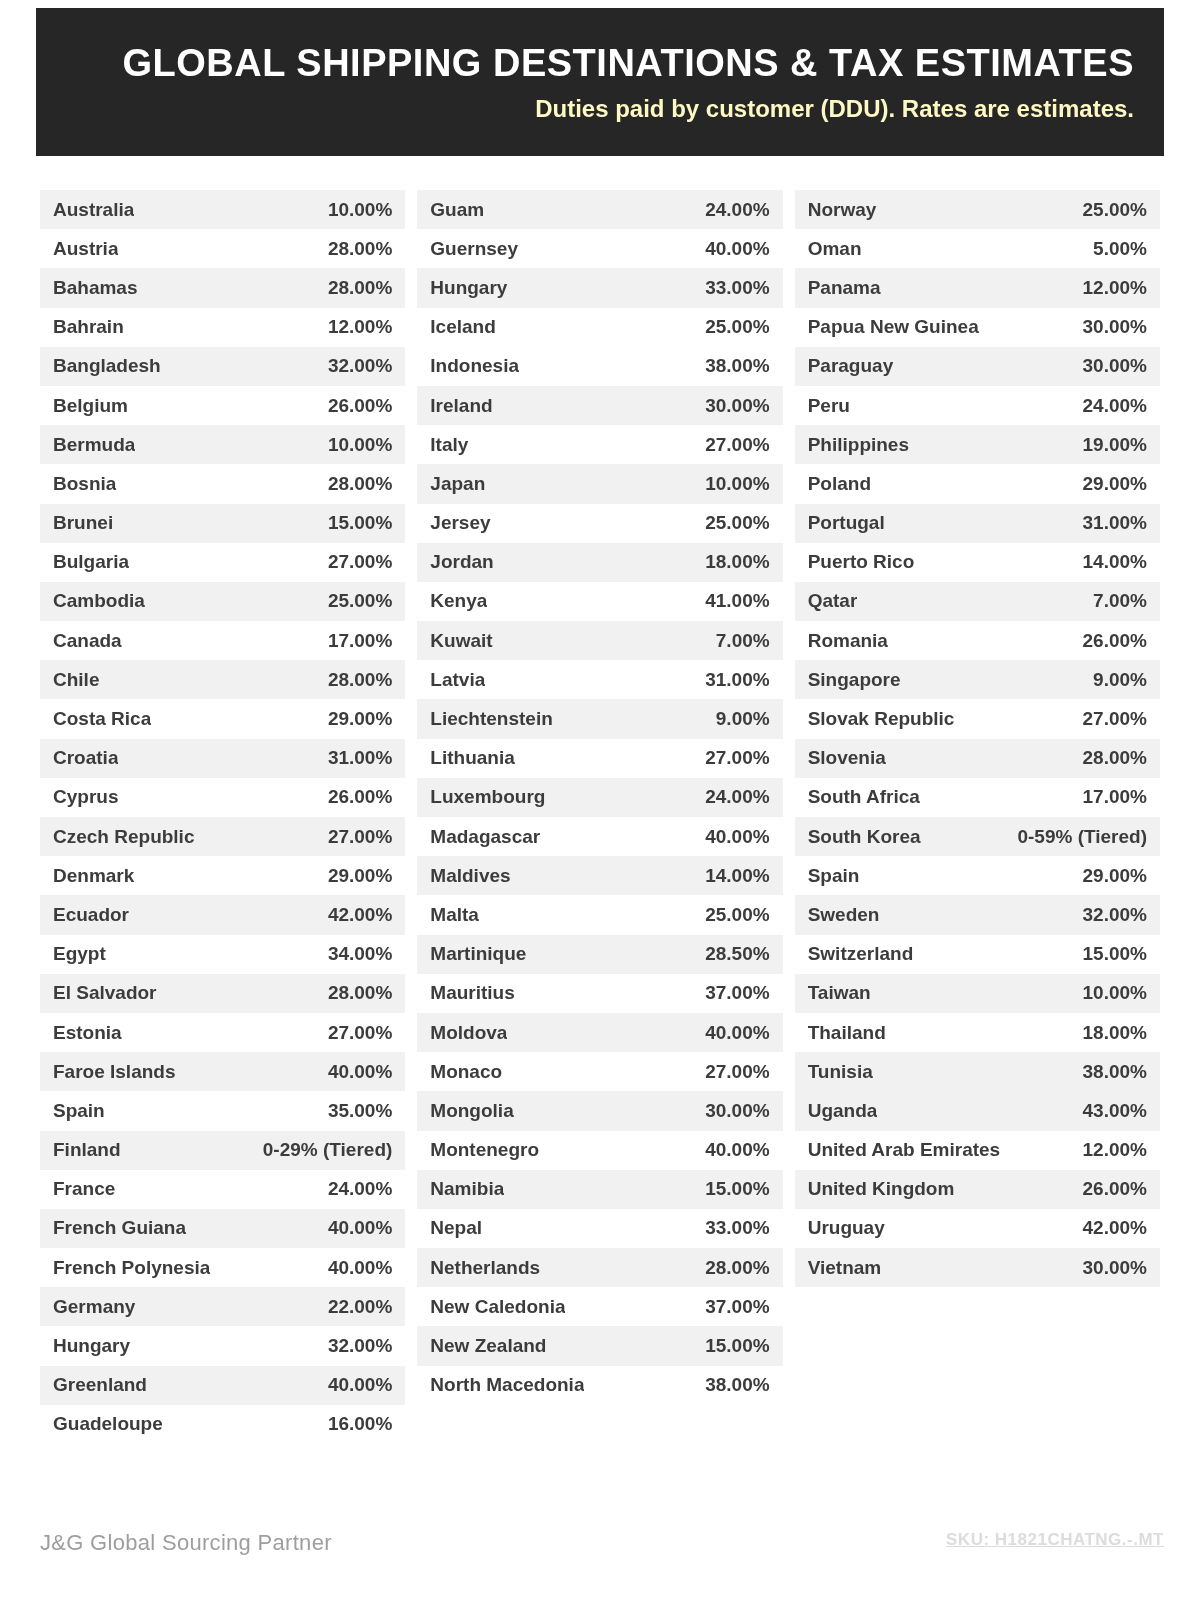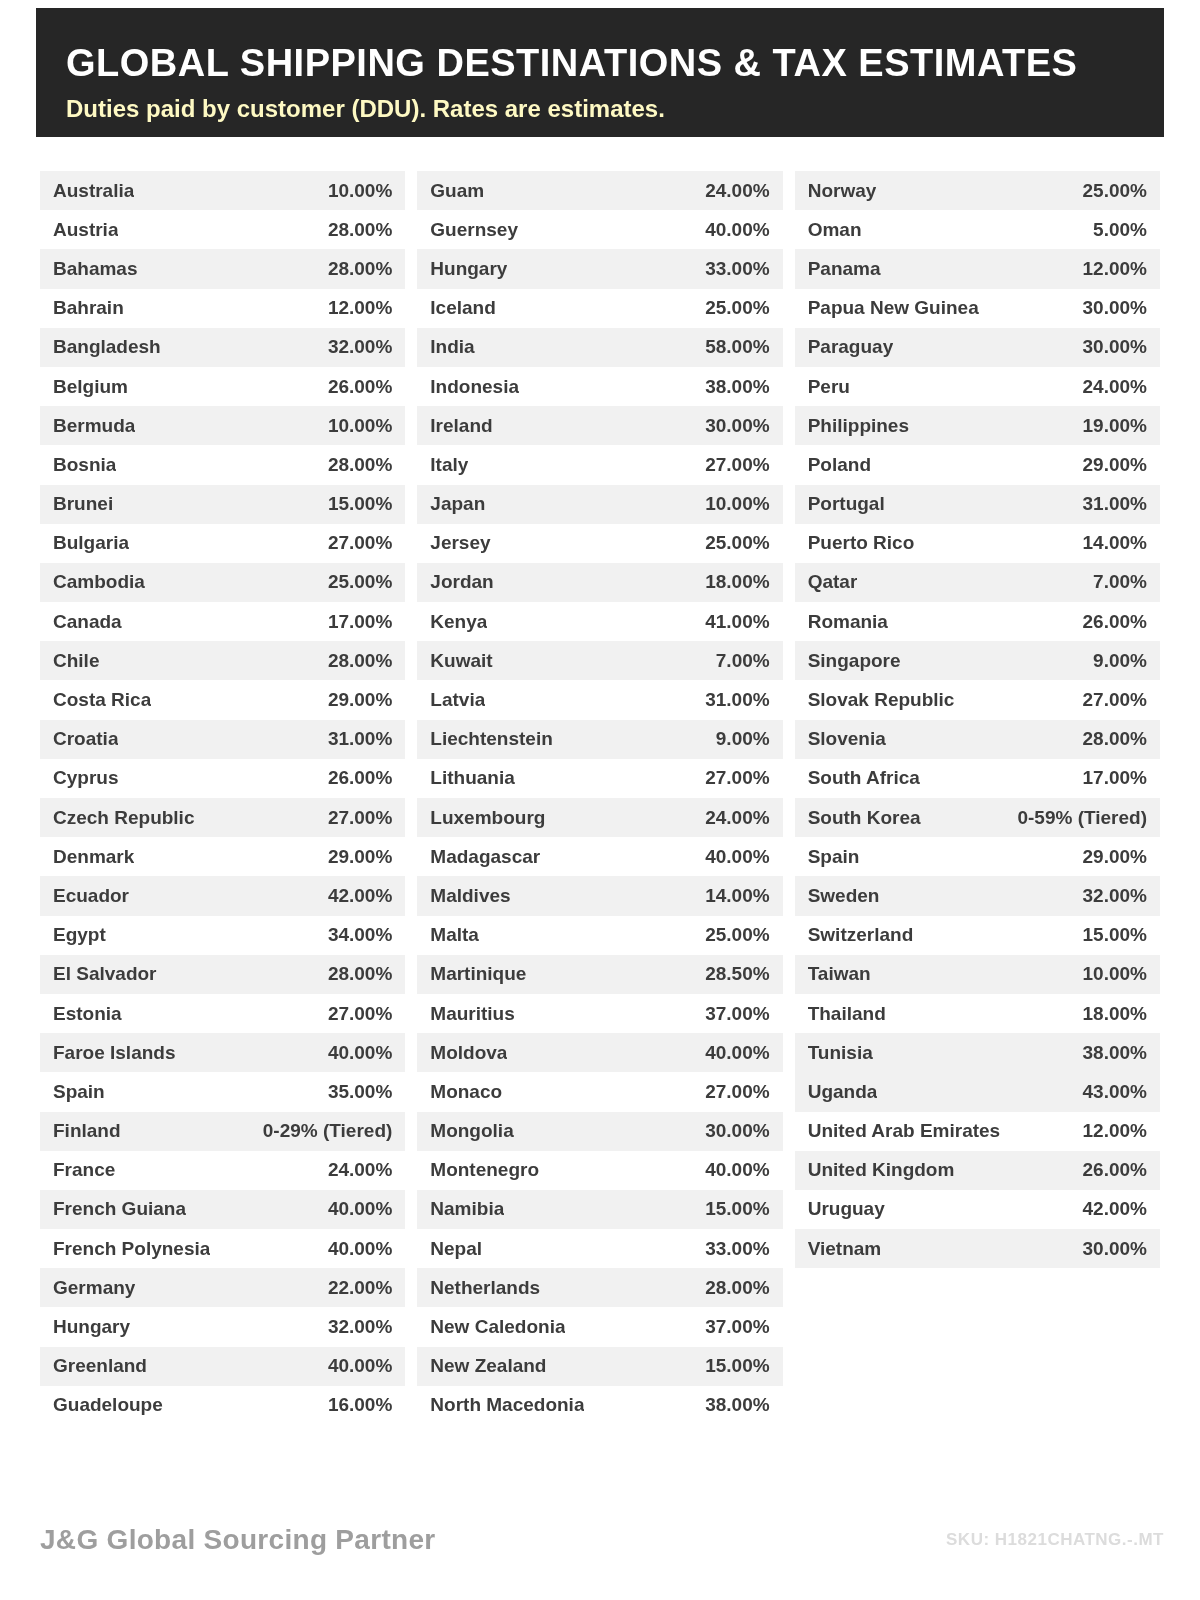--- a/index.html
+++ b/index.html
@@ -7,21 +7,22 @@
   body {
     background: #ffffff;
     font-family: "Liberation Sans", "DejaVu Sans", sans-serif;
     position: relative;
     overflow: hidden;
   }
   .header {
     margin: 8px 36px 0;
     background: #262626;
     color: #ffffff;
-    padding: 34px 30px 14px;
+    padding: 34px 30px 33px;
+    text-align: right;
   }
   .title {
     font-size: 38px;
     font-weight: 800;
     letter-spacing: 0.5px;
   }
   .subtitle {
     font-size: 24px;
     font-weight: 700;
     margin-top: 10px;
@@ -45,33 +46,34 @@
     color: #3c3c3c;
     white-space: nowrap;
   }
   .row.striped { background: #f1f1f1; }
   .country { overflow: hidden; text-overflow: ellipsis; }
   .rate { margin-left: 8px; }
   .footer-brand {
     position: absolute;
     left: 40px;
     bottom: 44px;
-    font-size: 28px;
-    font-weight: 700;
+    font-size: 22px;
+    font-weight: 400;
     color: #9e9e9e;
     letter-spacing: 0.3px;
   }
   .footer-sku {
     position: absolute;
     right: 36px;
     bottom: 50px;
     font-size: 17px;
     font-weight: 700;
     color: #dcdcdc;
     letter-spacing: 0.5px;
+    text-decoration: underline;
   }
 </style>
 </head>
 <body>
 
 <div class="header">
   <div class="title">GLOBAL SHIPPING DESTINATIONS &amp; TAX ESTIMATES</div>
   <div class="subtitle">Duties paid by customer (DDU). Rates are estimates.</div>
 </div>
 
@@ -216,24 +218,20 @@
         <span class="rate">40.00%</span>
       </div>
       <div class="row striped">
         <span class="country">Hungary</span>
         <span class="rate">33.00%</span>
       </div>
       <div class="row">
         <span class="country">Iceland</span>
         <span class="rate">25.00%</span>
       </div>
-      <div class="row striped">
-        <span class="country">India</span>
-        <span class="rate">58.00%</span>
-      </div>
       <div class="row">
         <span class="country">Indonesia</span>
         <span class="rate">38.00%</span>
       </div>
       <div class="row striped">
         <span class="country">Ireland</span>
         <span class="rate">30.00%</span>
       </div>
       <div class="row">
         <span class="country">Italy</span>

